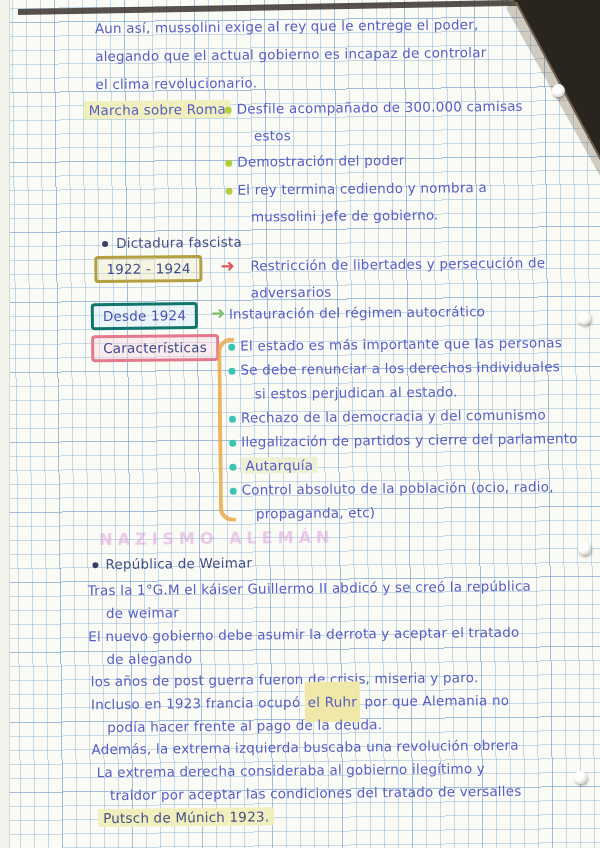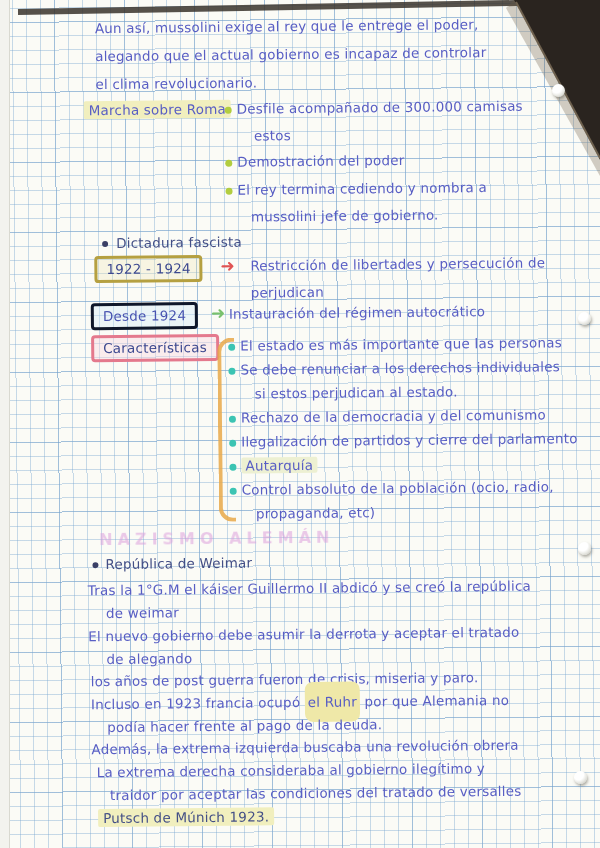--- a/index.html
+++ b/index.html
@@ -18,24 +18,24 @@
            transform:rotate(-0.6deg);transform-origin:50% 50%;
            color:#585ec4;font-size:13.5px;letter-spacing:.2px;line-height:1.25;}
   .l{position:absolute;white-space:nowrap;}
   .ink-dark{color:#434f86;}
   .dot{position:absolute;width:7px;height:7px;border-radius:50%;}
   .dot-green{background:#b2cd3f;}
   .dot-teal{background:#3cc4b3;}
   .dot-ink{background:#3a3f66;width:6px;height:6px;}
   .hl-yellow{background:#f1efbe;padding:1px 5px;border-radius:2px;}
   .hl-pale{background:#edf0d2;padding:0 4px;border-radius:2px;}
-  .hl-ruhr{background:#efe8a8;padding:12px 3px;border-radius:8px;}
+  .hl-ruhr{background:#efe8a8;padding:12px 3px;border-radius:0;}
   .tagbox{position:absolute;padding:2px 9px;border-radius:4px;font-weight:500;white-space:nowrap;}
   .tag-khaki{border:3px solid #b5a041;background:rgba(238,228,178,.30);color:#3c488f;}
-  .tag-blue{border:3px solid #0f172a;background:rgba(205,232,248,.35);color:#4853b0;}
+  .tag-blue{border:3px solid #0f766e;background:rgba(205,232,248,.35);color:#4853b0;}
   .tag-pink{border:3px solid #e4798d;background:rgba(250,216,226,.40);color:#3c488f;}
   .arrow{position:absolute;font-size:17px;font-weight:bold;}
   .arrow-red{color:#e05353;}
   .arrow-red::after{content:"\279C";}
   .arrow-green{color:#79c16d;}
   .arrow-green::after{content:"\279C";}
   .brace{position:absolute;left:218px;top:337px;width:13px;height:176px;
          border:4px solid #e9a94a;border-right:none;border-radius:14px 0 0 14px;opacity:.85;}
   .faint-title{position:absolute;left:98px;top:528px;font-weight:700;font-size:16px;
          letter-spacing:5px;color:#dd9fdc;opacity:.55;filter:blur(.5px);white-space:nowrap;}
@@ -68,21 +68,21 @@
     <span class="dot dot-green" style="left:228px;top:187px"></span>
     <div class="l" style="left:240px;top:181px">El rey termina cediendo y nombra a</div>
     <div class="l" style="left:253px;top:208px">mussolini jefe de gobierno.</div>
 
     <span class="dot dot-ink" style="left:104px;top:239px"></span>
     <div class="l ink-dark" style="left:118px;top:233px">Dictadura fascista</div>
 
     <div class="tagbox tag-khaki" style="left:96px;top:254px">1922 - 1924</div>
     <span class="arrow arrow-red" style="left:222px;top:255px"></span>
     <div class="l" style="left:252px;top:257px">Restricción de libertades y persecución de</div>
-    <div class="l" style="left:252px;top:284px">perjudican</div>
+    <div class="l" style="left:252px;top:284px">adversarios</div>
 
     <div class="tagbox tag-blue" style="left:92px;top:301px">Desde 1924</div>
     <span class="arrow arrow-green" style="left:212px;top:302px"></span>
     <div class="l" style="left:230px;top:305px">Instauración del régimen autocrático</div>
 
     <div class="tagbox tag-pink" style="left:92px;top:333px">Características</div>
     <div class="brace"></div>
 
     <span class="dot dot-teal" style="left:229px;top:343px"></span>
     <div class="l" style="left:241px;top:337px">El estado es más importante que las personas</div>

